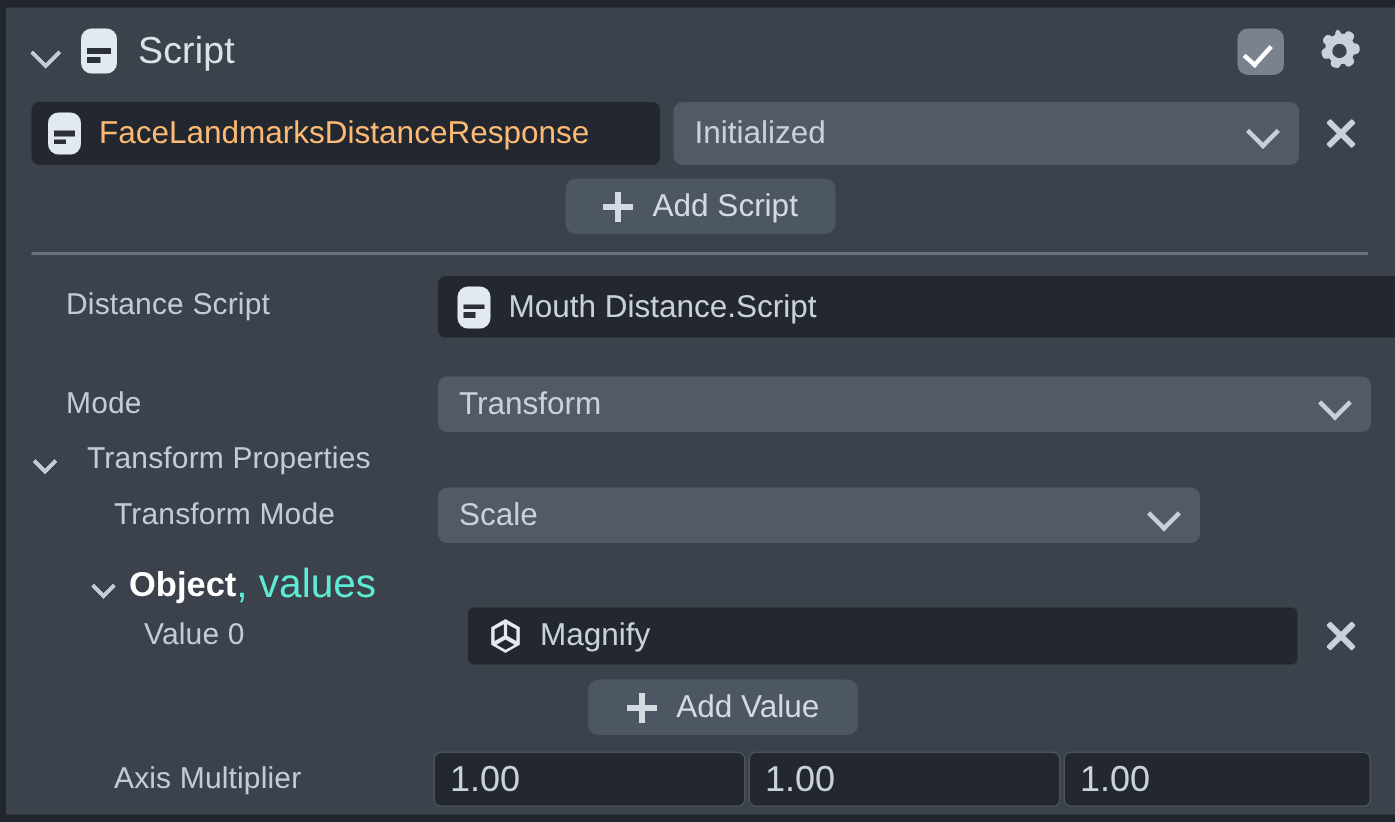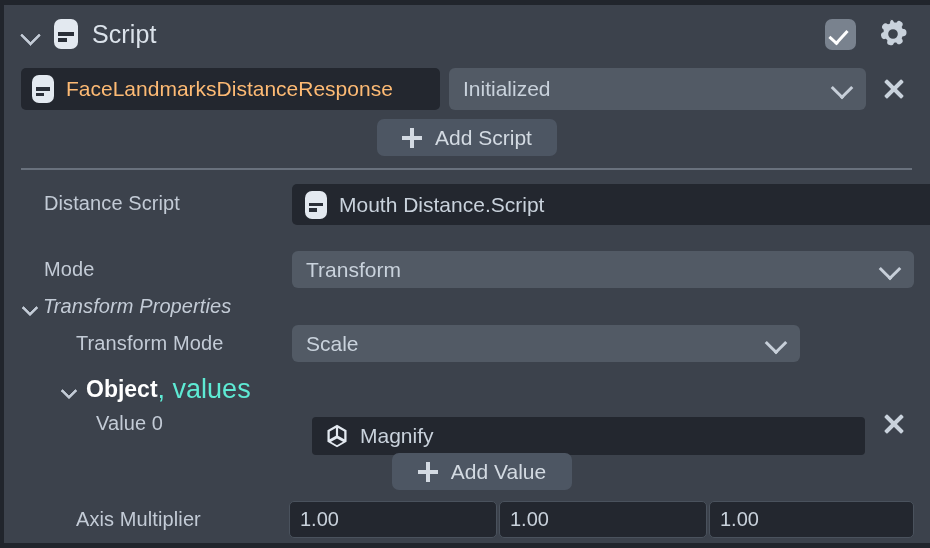--- a/index.html
+++ b/index.html
@@ -262,42 +262,42 @@
   #distance-script-value {
     font-size: 21px;
     color: #c9d2dc;
     margin-left: 12px;
   }
 
   #mode-label { left: 40px; top: 253px; }
   #mode-dropdown { left: 288px; top: 246px; width: 622px; height: 37px; }
 
   #transform-properties-row { left: 18px; top: 290px; }
-  #transform-properties-row .lbl { margin-left: 5px; font-style: italic; }
+  #transform-properties-row .lbl { margin-left: 20px; }
 
   #transform-mode-label { left: 72px; top: 327px; }
   #transform-mode-dropdown { left: 288px; top: 320px; width: 508px; height: 37px; }
 
   #object-values-row { left: 57px; top: 369px; }
   #object-values-row .chev { margin-right: 9px; }
   #object-strong {
     font-size: 23px;
     color: #ffffff;
     font-weight: bold;
   }
   #object-values-suffix {
     font-size: 27px;
     color: #5eead4;
   }
 
   #value0-label { left: 92px; top: 407px; }
   #value0-field {
     position: absolute;
     left: 308px;
-    top: 412px;
+    top: 400px;
     width: 553px;
     height: 38px;
     background: #23272f;
     border-radius: 4px;
     display: flex;
     align-items: center;
   }
   #value0-name {
     font-size: 21px;
     color: #c9d2dc;
@@ -313,21 +313,21 @@
     top: 496px;
     height: 37px;
     background: #23272f;
     border: 1px solid #4a525d;
     border-radius: 5px;
     box-sizing: border-box;
     display: flex;
     align-items: center;
   }
   .numfield span {
-    font-size: 20px;
+    font-size: 24px;
     color: #c9d2dc;
     margin-left: 10px;
   }
   #axis-x-field { left: 285px; width: 208px; }
   #axis-y-field { left: 495px; width: 208px; }
   #axis-z-field { left: 705px; width: 205px; }
 </style>
 </head>
 <body>
 

